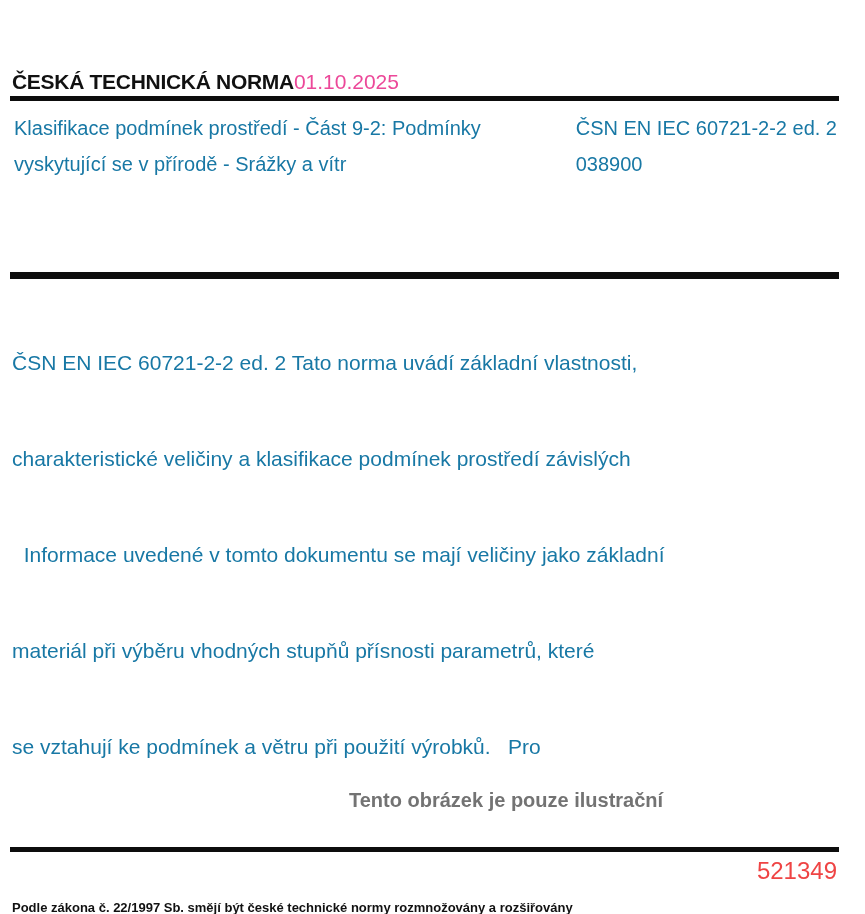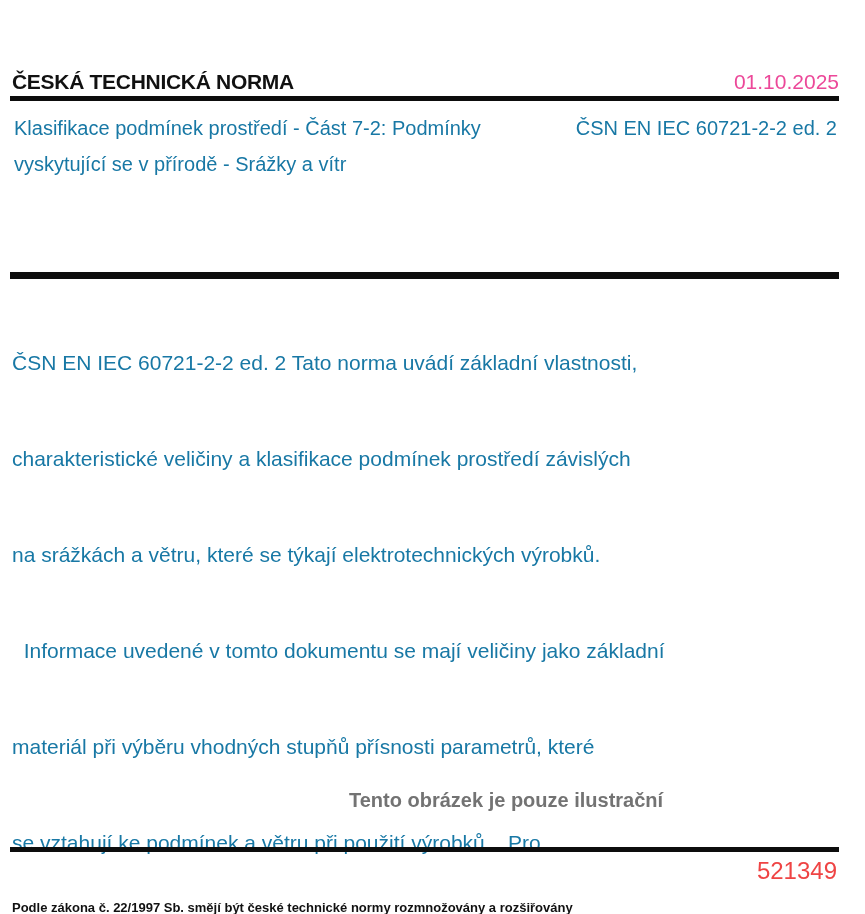--- a/index.html
+++ b/index.html
@@ -21,25 +21,24 @@
     width: 829px;
     background: #0d0d0d;
   }
   .rule-header { top: 96px; height: 5px; }
   .rule-mid    { top: 272px; height: 7px; }
   .rule-footer { top: 847px; height: 5px; }
 
   .header-row {
     position: absolute;
     left: 12px;
-    right: 26px;
+    right: 12px;
     top: 68px;
     height: 26px;
     display: flex;
-    justify-content: space-between;
     align-items: flex-end;
   }
   .header-title {
     font-size: 21px;
     font-weight: bold;
     color: #111111;
     letter-spacing: -0.3px;
     white-space: nowrap;
   }
   .header-date {
@@ -113,34 +112,34 @@
 <div class="page">
 
   <div class="header-row">
     <span class="header-title">ČESKÁ TECHNICKÁ NORMA</span>
     <span class="header-date">01.10.2025</span>
   </div>
   <div class="rule rule-header"></div>
 
   <div class="title-row">
     <div class="title-left">
-      <div>Klasifikace podmínek prostředí - Část 7-2: Podmínky</div>
+      <div>Klasifikace podmínek prostředí - Část 9-2: Podmínky</div>
       <div>vyskytující se v přírodě - Srážky a vítr</div>
     </div>
     <div class="title-right">
       <div>ČSN EN IEC 60721-2-2 ed. 2</div>
+      <div>038900</div>
     </div>
   </div>
 
   <div class="rule rule-mid"></div>
 
   <div class="abstract">
     <div>ČSN EN IEC 60721-2-2 ed. 2 Tato norma uvádí základní vlastnosti,</div>
     <div>charakteristické veličiny a klasifikace podmínek prostředí závislých</div>
-    <div>na srážkách a větru, které se týkají elektrotechnických výrobků.</div>
     <div>  Informace uvedené v tomto dokumentu se mají veličiny jako základní</div>
     <div>materiál při výběru vhodných stupňů přísnosti parametrů, které</div>
     <div>se vztahují ke podmínek a větru při použití výrobků.   Pro</div>
     
     
     
     
     
     
     

